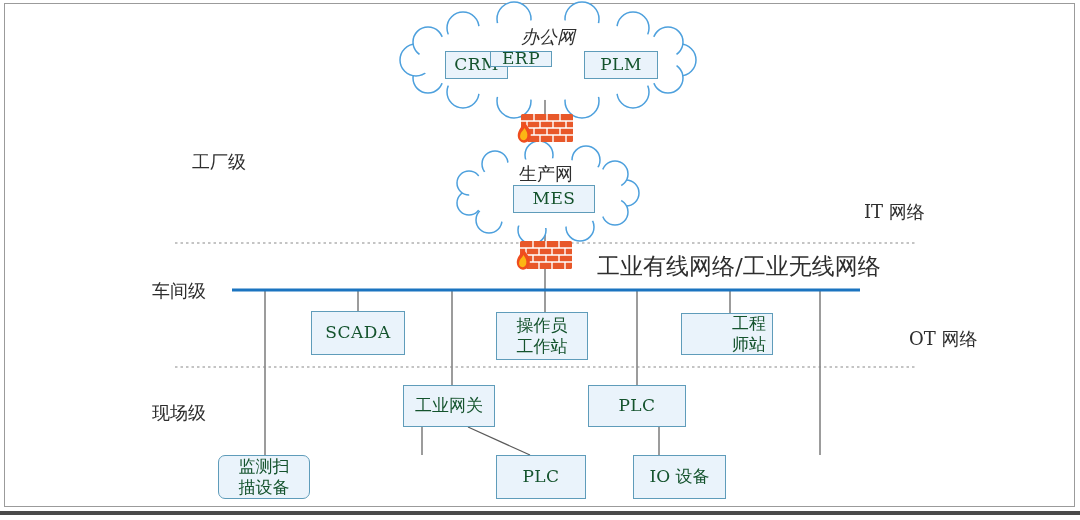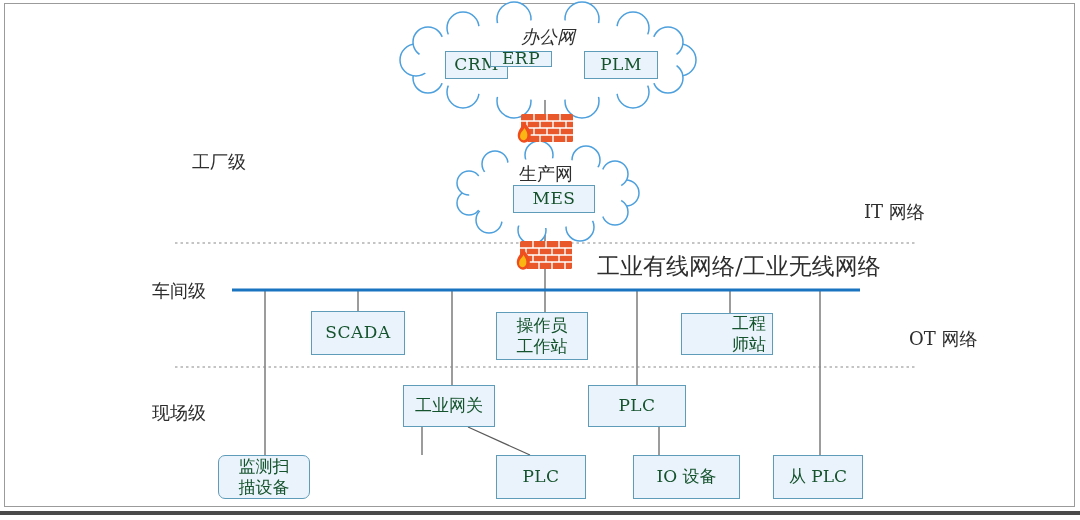--- a/index.html
+++ b/index.html
@@ -141,17 +141,16 @@
   <div class="box" style="left:496px;top:312px;width:92px;height:48px;">操作员
 工作站</div>
   <div class="box" style="left:681px;top:313px;width:92px;height:42px;padding-left:44px;">工程师站</div>
 
   <div class="box" style="left:403px;top:385px;width:92px;height:42px;text-align:center;">工业网关</div>
   <div class="box en" style="left:588px;top:385px;width:98px;height:42px;">PLC</div>
 
   <div class="box" style="left:218px;top:455px;width:92px;height:44px;border-radius:7px;">监测扫
 描设备</div>
   <div class="box en" style="left:496px;top:455px;width:90px;height:44px;">PLC</div>
-  <div class="box" style="left:633px;top:455px;width:107px;height:44px;">IO 设备</div>
-  <div class="box" style="left:773px;top:455px;width:90px;height:44px;">从 PLC</div>
+  <div class="box" style="left:633px;top:455px;width:93px;height:44px;">IO 设备</div>
 
   <div class="bottom-rule"></div>
 </div>
 
 </body></html>

